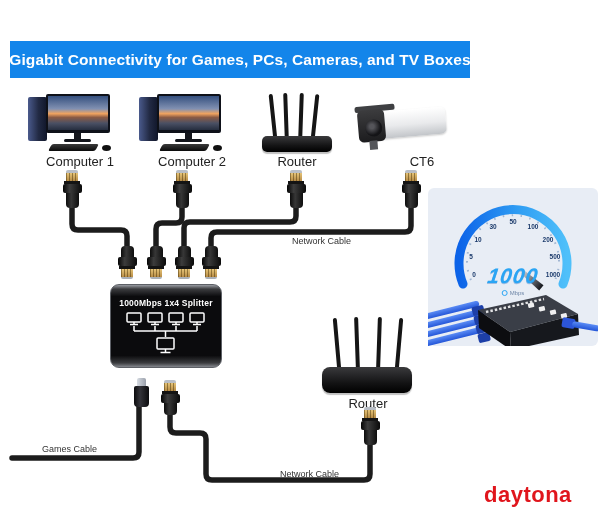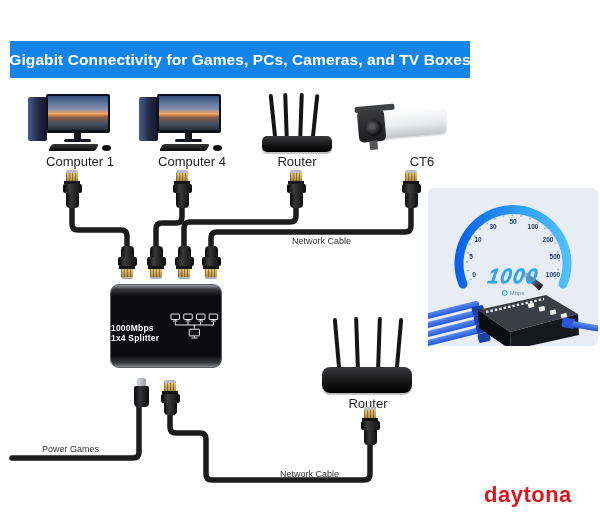--- a/index.html
+++ b/index.html
@@ -58,21 +58,21 @@
   .p-collar{width:19px;height:9px;border-radius:2px;background:linear-gradient(90deg,#050505,#3c3c3c 35%,#0a0a0a);}
   .p-body{width:13px;background:linear-gradient(90deg,#0c0c0c,#373737 40%,#0e0e0e);}
   .p-body.up{height:15px;border-radius:0 0 4px 4px;}
   .p-body.dn{height:11px;border-radius:4px 4px 0 0;}
   .pw-tip{width:9px;height:8px;border-radius:2px 2px 0 0;background:linear-gradient(90deg,#d6dbe2,#9aa0ab);}
   .pw-body{width:15px;height:21px;border-radius:2px 2px 4px 4px;background:linear-gradient(90deg,#0b0b0d,#34343a 40%,#0c0c0e);}
 
   
   .splitter{position:absolute;left:110px;top:284px;width:112px;height:84px;border-radius:9px;
       background:linear-gradient(180deg,#9a9da3,#3a3b3e 5%,#0b0b0d 14%,#0b0b0d 86%,#3a3b3e 95%,#84878d);
-      border:1px solid #5d6066;box-sizing:border-box;display:flex;flex-direction:row;align-items:center;}
+      border:1px solid #5d6066;box-sizing:border-box;display:flex;flex-direction:column;align-items:center;}
   .splitter .sp-title{margin-top:13px;color:#fff;font-size:8.5px;font-weight:bold;letter-spacing:.2px;}
 
   
   .panel{position:absolute;left:428px;top:188px;width:170px;height:158px;border-radius:6px;background:#e8edf5;}
   .panel-title{position:absolute;left:0;top:6px;width:100%;text-align:center;
       font-size:10.6px;font-weight:bold;color:#1668dd;letter-spacing:.1px;}
   .gauge{position:absolute;left:19px;top:14px;width:132px;height:100px;}
   .tick{position:absolute;transform:translate(-50%,-50%);font-size:6.5px;font-weight:bold;color:#1b3a6b;}
   .t0{left:27px;top:72px;} .t1{left:24px;top:54px;} .t2{left:31px;top:37px;}
   .t3{left:46px;top:24px;} .t4{left:66px;top:19px;} .t5{left:86px;top:24px;}
@@ -115,21 +115,21 @@
   <div class="computer" style="left:139px;top:94px">
     <div class="tower"></div>
     <div class="monitor">
         <div class="screen"></div>
       </div>
     <div class="stand"></div>
     <div class="base"></div>
     <div class="keyboard"></div>
     <div class="mouse"></div>
   </div>
-  <span class="dev-label" style="left:192px;top:154px">Computer 4</span>
+  <span class="dev-label" style="left:192px;top:154px">Computer 2</span>
 
   <div>
     <div class="antenna" style="left:271px;top:94px;height:46px;transform:rotate(-6deg)"></div>
     <div class="antenna" style="left:284px;top:93px;height:46px;transform:rotate(-2deg)"></div>
     <div class="antenna" style="left:299px;top:93px;height:46px;transform:rotate(2deg)"></div>
     <div class="antenna" style="left:313px;top:94px;height:46px;transform:rotate(6deg)"></div>
     <div class="router-body" style="left:262px;top:136px;width:70px;height:16px"></div>
   </div>
   <span class="dev-label" style="left:297px;top:154px">Router</span>
 
@@ -240,21 +240,21 @@
     <div class="pw-body"></div>
   </div>
   <div class="plug" style="left:160px;top:380px">
     <div class="p-cap"></div>
       <div class="p-tip"></div>
     <div class="p-neck"></div>
       <div class="p-collar"></div>
     <div class="p-body up" style="height:12px"></div>
   </div>
 
-  <span class="cable-label" style="left:42px;top:444px">Power Games</span>
+  <span class="cable-label" style="left:42px;top:444px">Games Cable</span>
   <span class="cable-label" style="left:280px;top:469px">Network Cable</span>
 
   <div>
     <div class="antenna" style="left:335px;top:318px;height:52px;width:4px;transform:rotate(-5deg)"></div>
     <div class="antenna" style="left:355px;top:317px;height:52px;width:4px;transform:rotate(-2deg)"></div>
     <div class="antenna" style="left:377px;top:317px;height:52px;width:4px;transform:rotate(2deg)"></div>
     <div class="antenna" style="left:397px;top:318px;height:52px;width:4px;transform:rotate(5deg)"></div>
     <div class="router-body" style="left:322px;top:367px;width:90px;height:26px;border-radius:8px"></div>
   </div>
   <span class="dev-label" style="left:368px;top:396px">Router</span>

